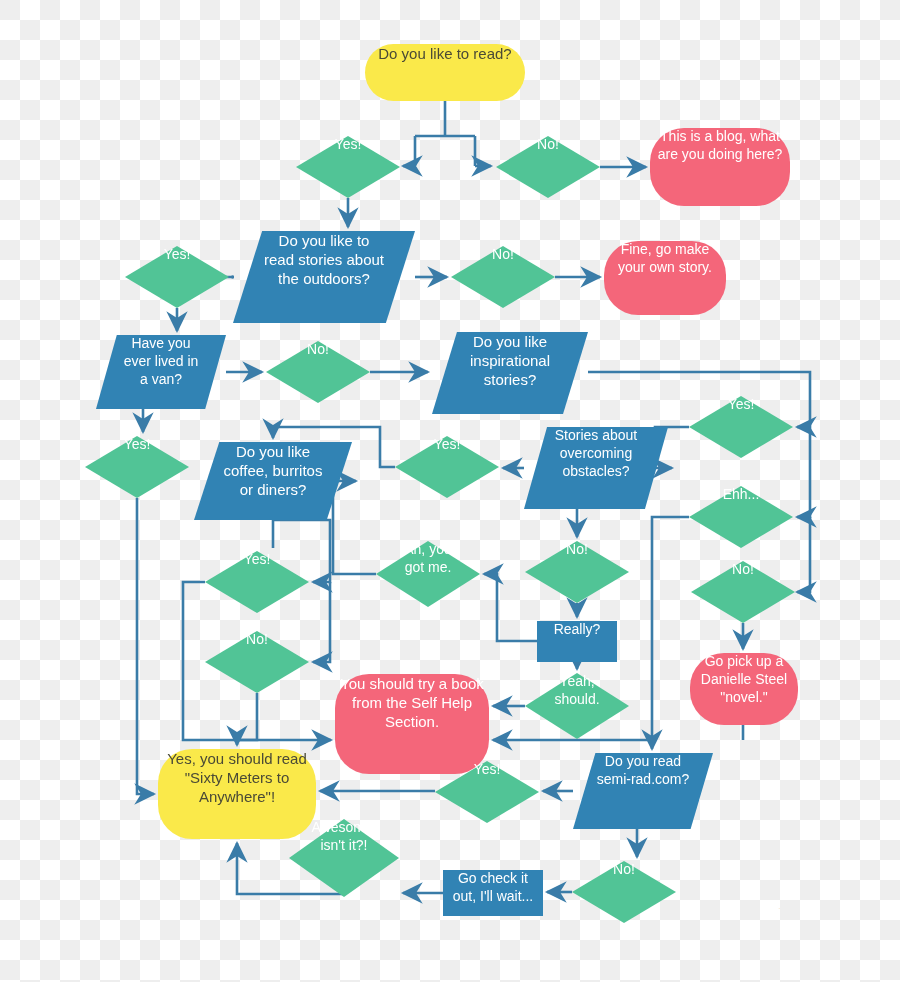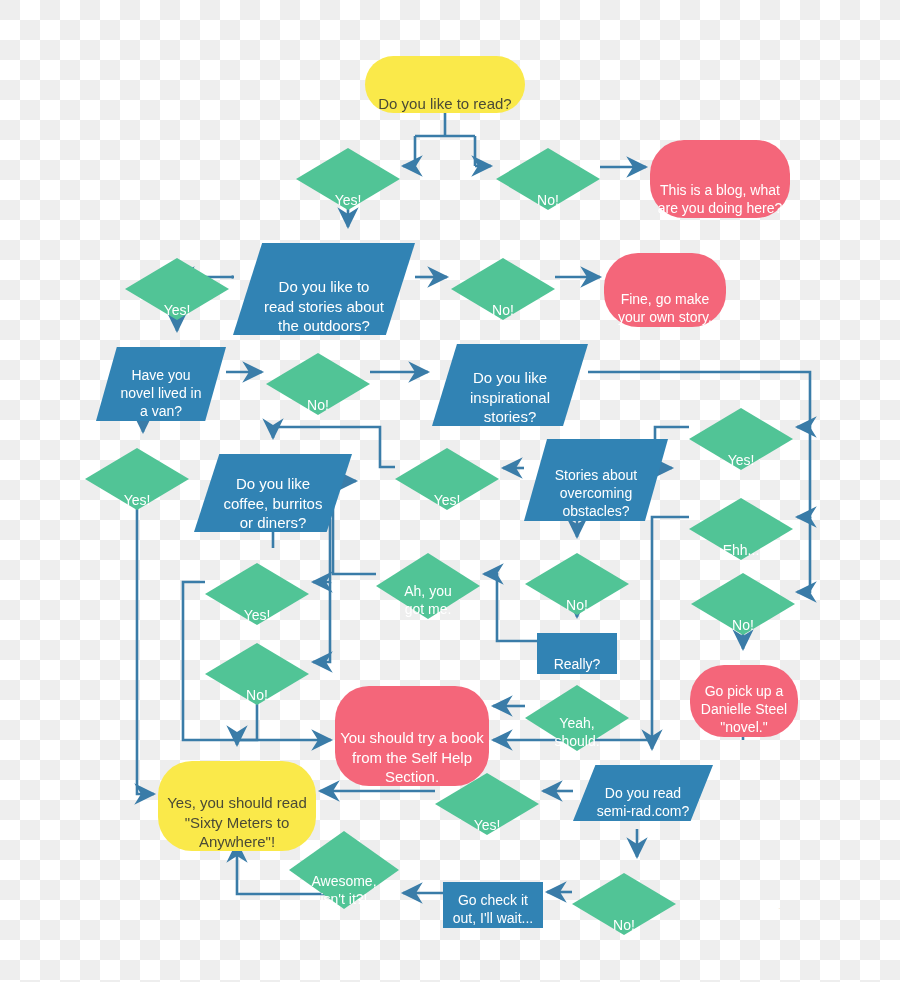--- a/index.html
+++ b/index.html
@@ -6,21 +6,21 @@
   body{
     width:900px;height:982px;
     font-family:"Liberation Sans", sans-serif;
     background:
       repeating-conic-gradient(#ffffff 0% 25%, #eeeeee 0% 50%) 0 0 / 40px 40px;
     position:relative;
     overflow:hidden;
   }
   #canvas{position:absolute;inset:0;width:900px;height:982px;}
   #edges{position:absolute;left:0;top:0;width:900px;height:982px;pointer-events:none;}
-  .node{position:absolute;box-sizing:border-box;display:flex;align-items:flex-end;justify-content:center;text-align:center;margin-top:12px;}
+  .node{position:absolute;box-sizing:border-box;display:flex;align-items:flex-start;justify-content:center;text-align:center;}
   .node .lbl{position:relative;z-index:2;line-height:1.28;white-space:pre-line;padding:0 4px;}
 
   
   .n-term{border-radius:34px;}
   .n-term.yellow{background:#fae94a;color:#4a4a36;}
   .n-term.red{background:#f4667a;color:#ffffff;}
 
   
   .n-rect{background:#3183b4;color:#ffffff;}
 
@@ -170,21 +170,21 @@
       </div>
       <div class="node n-dia" style="left: 451px; top: 246px; width: 104px; height: 62px;">
         <span class="lbl fs14">No!</span>
       </div>
       <div class="node n-term red" style="left: 604px; top: 241px; width: 122px; height: 74px;">
         <span class="lbl fs14">Fine, go make
 your own story.</span>
       </div>
       <div class="node n-para" style="left: 96px; top: 335px; width: 130px; height: 74px;">
         <span class="lbl fs14">Have you
-novel lived in
+ever lived in
 a van?</span>
       </div>
       <div class="node n-dia" style="left: 266px; top: 341px; width: 104px; height: 62px;">
         <span class="lbl fs14">No!</span>
       </div>
       <div class="node n-para" style="left: 432px; top: 332px; width: 156px; height: 82px;">
         <span class="lbl fs15">Do you like
 inspirational
 stories?</span>
       </div>
@@ -244,21 +244,21 @@
 Section.</span>
       </div>
       <div class="node n-term yellow" style="left: 158px; top: 749px; width: 158px; height: 90px;">
         <span class="lbl fs15">Yes, you should read
 "Sixty Meters to
 Anywhere"!</span>
       </div>
       <div class="node n-dia" style="left: 435px; top: 761px; width: 104px; height: 62px;">
         <span class="lbl fs14">Yes!</span>
       </div>
-      <div class="node n-para" style="left: 573px; top: 753px; width: 140px; height: 56px;">
+      <div class="node n-para" style="left: 573px; top: 753px; width: 140px; height: 76px;">
         <span class="lbl fs14">Do you read
 semi-rad.com?</span>
       </div>
       <div class="node n-dia" style="left: 289px; top: 819px; width: 110px; height: 78px;">
         <span class="lbl fs14">Awesome,
 isn't it?!</span>
       </div>
       <div class="node n-rect" style="left: 443px; top: 870px; width: 100px; height: 46px;">
         <span class="lbl fs14">Go check it
 out, I'll wait...</span>

